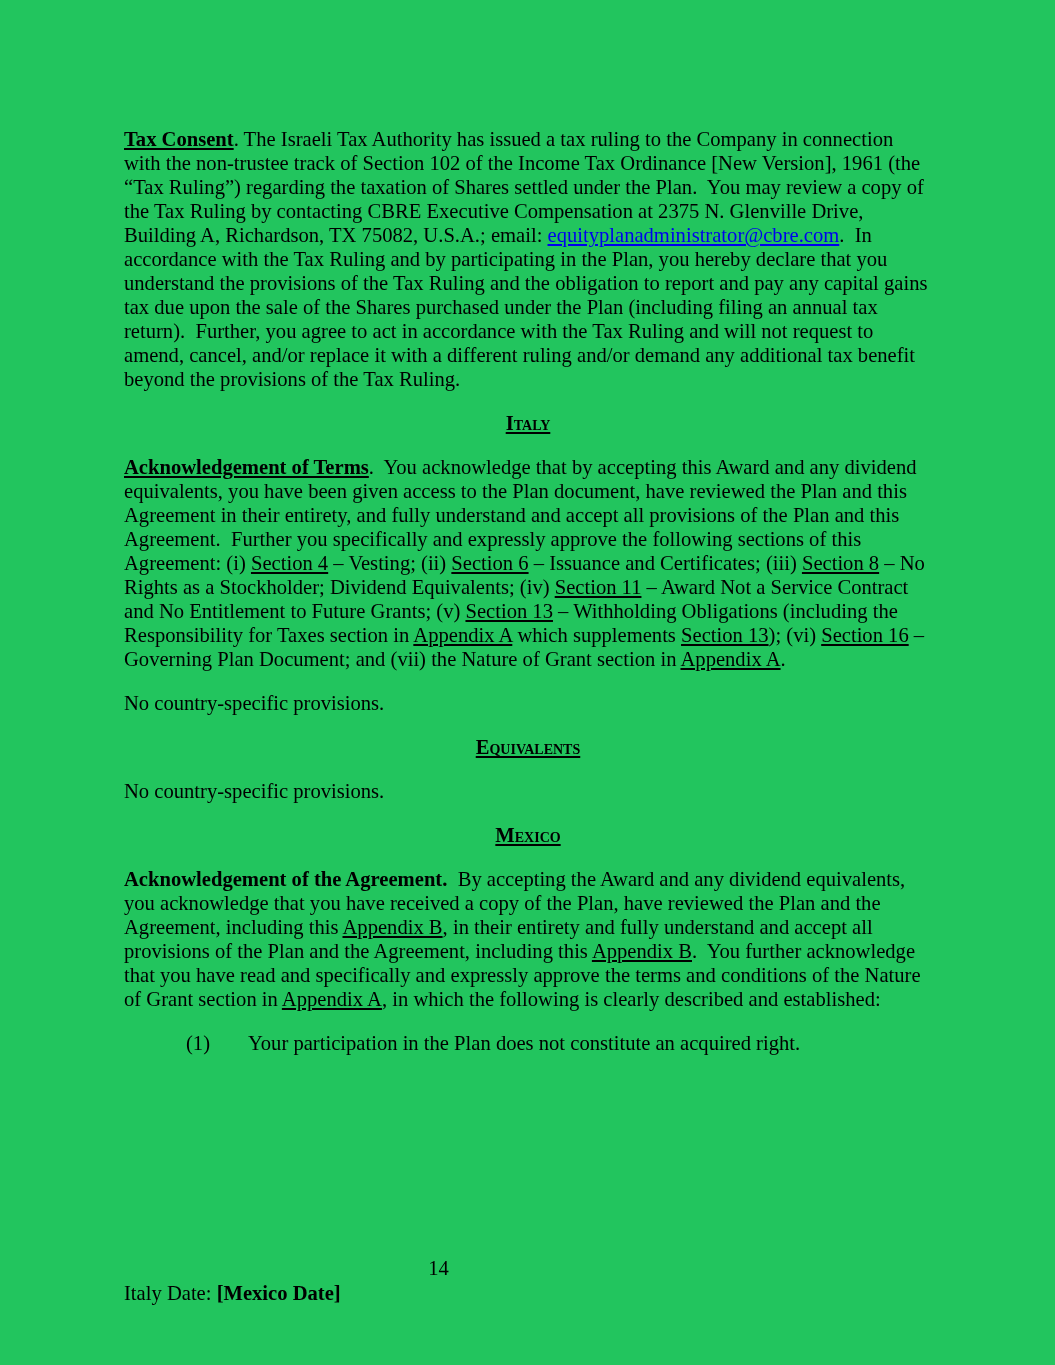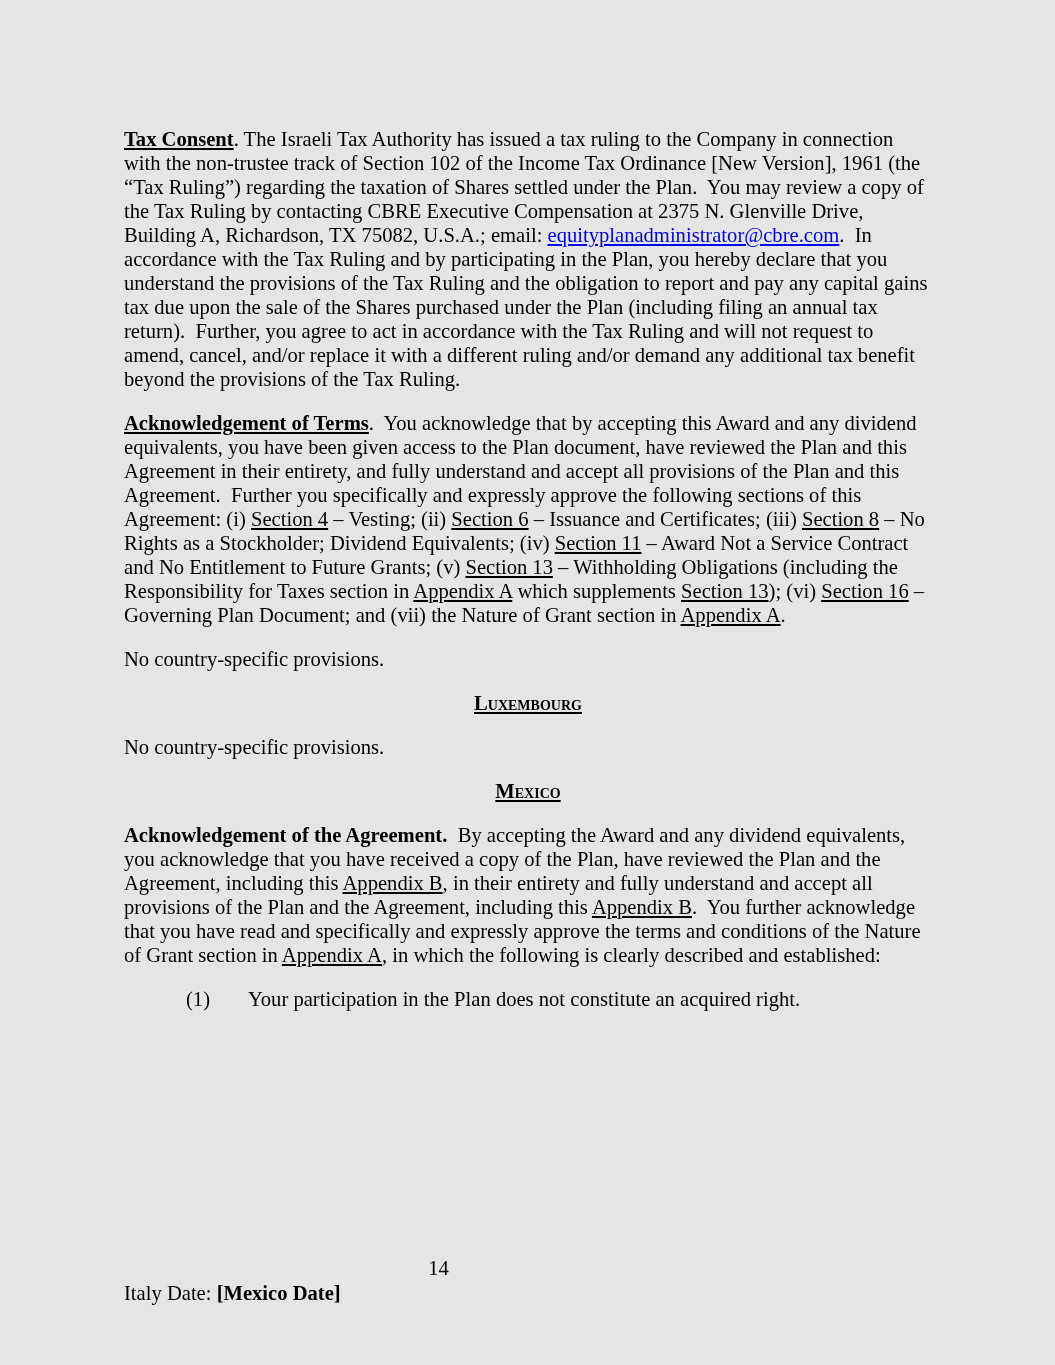--- a/index.html
+++ b/index.html
@@ -10,21 +10,21 @@
     position: relative;
     font-family: "Liberation Serif", serif;
     font-size: 20.6px;
     line-height: 24px;
     color: #000000;
     overflow: hidden;
   }
   .doc-page {
     position: absolute;
     inset: 0;
-    background: #e5e5e5;
+    background: #22c55e;
   }
   .doc-body {
     position: absolute;
     left: 124px;
     top: 127px;
     width: 808px;
   }
   .paragraph {
     margin: 0 0 20px 0;
     white-space: pre-wrap;
@@ -64,23 +64,24 @@
     left: 124px;
     white-space: pre-wrap;
   }
 </style>
 </head>
 <body>
 
 <div class="doc-page">
   <div class="doc-body">
       <div class="paragraph"><span class="b u">Tax Consent</span><span>. The Israeli Tax Authority has issued a tax ruling to the Company in connection with the non-trustee track of Section 102 of the Income Tax Ordinance [New Version], 1961 (the “Tax Ruling”) regarding the taxation of Shares settled under the Plan.  You may review a copy of the Tax Ruling by contacting CBRE Executive Compensation at 2375 N. Glenville Drive, Building A, Richardson, TX 75082, U.S.A.; email: </span><a class="doc-link" href="mailto:equityplanadministrator@cbre.com" style="color: rgb(0, 0, 238);">equityplanadministrator@cbre.com</a><span>.  In accordance with the Tax Ruling and by participating in the Plan, you hereby declare that you understand the provisions of the Tax Ruling and the obligation to report and pay any capital gains tax due upon the sale of the Shares purchased under the Plan (including filing an annual tax return).  Further, you agree to act in accordance with the Tax Ruling and will not request to amend, cancel, and/or replace it with a different ruling and/or demand any additional tax benefit beyond the provisions of the Tax Ruling.</span></div>
+      <div class="country-heading"><span class="hd">Italy</span></div>
       <div class="paragraph"><span class="b u">Acknowledgement of Terms</span><span>.  You acknowledge that by accepting this Award and any dividend equivalents, you have been given access to the Plan document, have reviewed the Plan and this Agreement in their entirety, and fully understand and accept all provisions of the Plan and this Agreement.  Further you specifically and expressly approve the following sections of this Agreement: (i) </span><span class="u">Section 4</span><span> – Vesting; (ii) </span><span class="u">Section 6</span><span> – Issuance and Certificates; (iii) </span><span class="u">Section 8</span><span> – No Rights as a Stockholder; Dividend Equivalents; (iv) </span><span class="u">Section 11</span><span> – Award Not a Service Contract and No Entitlement to Future Grants; (v) </span><span class="u">Section 13</span><span> – Withholding Obligations (including the Responsibility for Taxes section in </span><span class="u">Appendix A</span><span> which supplements </span><span class="u">Section 13</span><span>); (vi) </span><span class="u">Section 16</span><span> – Governing Plan Document; and (vii) the Nature of Grant section in </span><span class="u">Appendix A</span><span>.</span></div>
       <div class="paragraph"><span>No country-specific provisions.</span></div>
-      <div class="country-heading"><span class="hd">Luxembourg</span></div>
+      <div class="country-heading"><span class="hd">Equivalents</span></div>
       <div class="paragraph"><span>No country-specific provisions.</span></div>
       <div class="country-heading"><span class="hd">Mexico</span></div>
       <div class="paragraph"><span class="b">Acknowledgement of the Agreement.</span><span>  By accepting the Award and any dividend equivalents, you acknowledge that you have received a copy of the Plan, have reviewed the Plan and the Agreement, including this </span><span class="u">Appendix B</span><span>, in their entirety and fully understand and accept all provisions of the Plan and the Agreement, including this </span><span class="u">Appendix B</span><span>.  You further acknowledge that you have read and specifically and expressly approve the terms and conditions of the Nature of Grant section in </span><span class="u">Appendix A</span><span>, in which the following is clearly described and established:</span></div>
       <div class="numbered-item"><span>(1)</span><span class="item-gap"></span><span>Your participation in the Plan does not constitute an acquired right.</span></div>
     </div>
 
   <div class="page-number">14</div>
 
   <div class="grant-date-line"><span>Italy Date: </span><span class="b">[Mexico Date]</span></div>
 </div>

